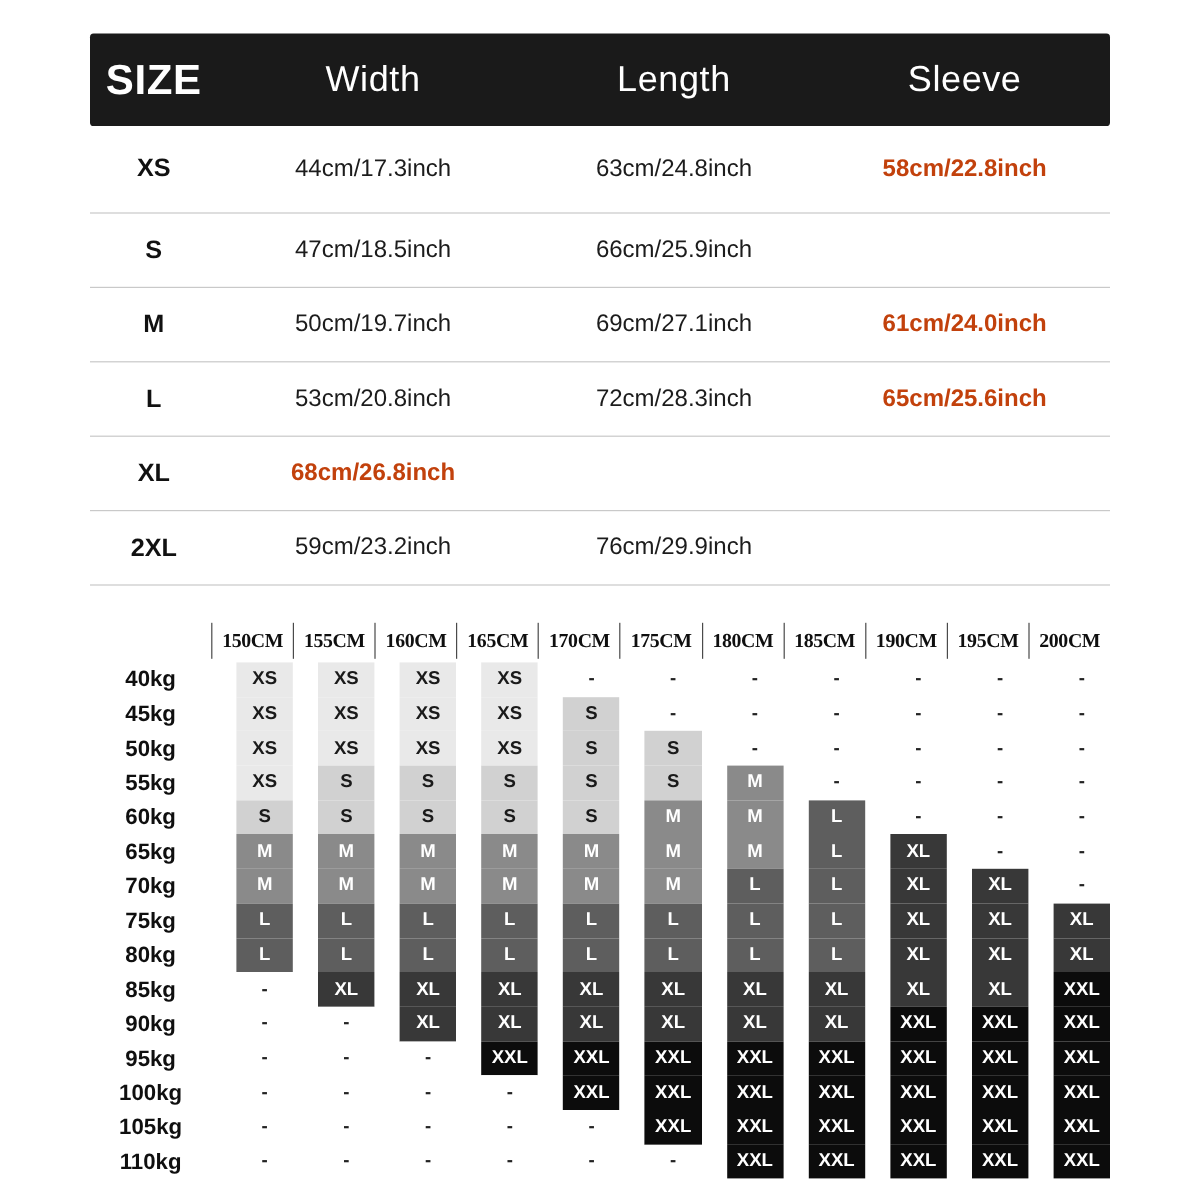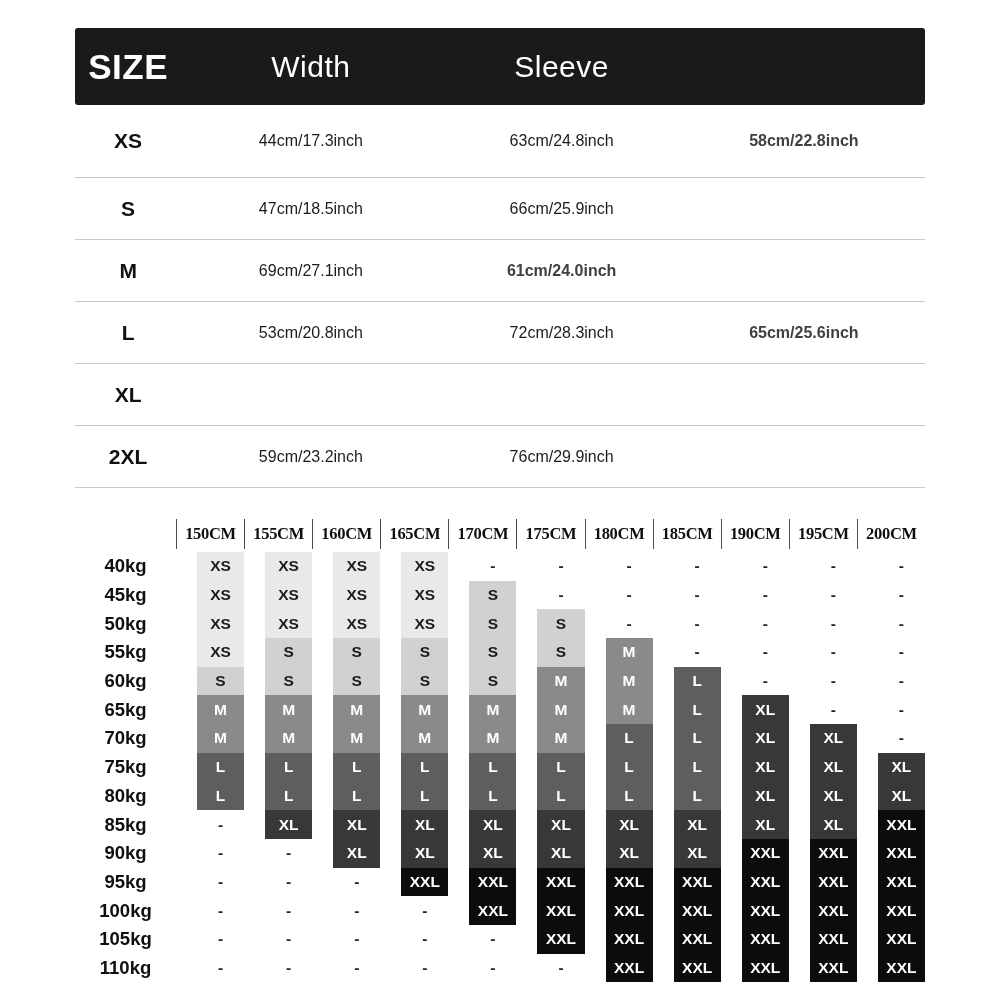--- a/index.html
+++ b/index.html
@@ -47,32 +47,32 @@
     grid-template-columns: 12.5% 30.5% 28.5% 28.5%;
     height: 61px;
     align-items: center;
     border-bottom: 1px solid #c9c9c9;
   }
   .size-body .size-row:first-child {
     height: 72px;
   }
   .s-cell {
     text-align: center;
-    font-size: 16px;
+    font-size: 20px;
     font-weight: 400;
     color: #1c1c1c;
   }
   .s-cell.s-col0 {
     font-weight: 700;
     font-size: 21px;
     color: #111111;
   }
   .s-cell.s-col3 {
     font-weight: 700;
-    color: #404040;
+    color: #c2410c;
   }
 
   
   .fit-table {
     margin-top: 28px;
   }
   .fit-header {
     display: grid;
     grid-template-columns: 101px repeat(11, 1fr);
     height: 36px;
@@ -114,47 +114,50 @@
 </head>
 <body>
 
 <div class="page">
   <div class="content">
 
     <div class="size-table">
       <div class="size-header" id="size-header" style="background: rgb(26, 26, 26);">
           <div class="s-head-cell s-col0" style="color: rgb(255, 255, 255);">SIZE</div>
           <div class="s-head-cell s-col1" style="color: rgb(255, 255, 255);">Width</div>
+          <div class="s-head-cell s-col2" style="color: rgb(255, 255, 255);">Length</div>
           <div class="s-head-cell s-col3" style="color: rgb(255, 255, 255);">Sleeve</div>
         </div>
       <div class="size-body" id="size-body">
           <div class="size-row" style="border-bottom-color: rgb(201, 201, 201);">
             <div class="s-cell s-col0">XS</div>
             <div class="s-cell s-col1">44cm/17.3inch</div>
             <div class="s-cell s-col2">63cm/24.8inch</div>
             <div class="s-cell s-col3">58cm/22.8inch</div>
           </div>
           <div class="size-row" style="border-bottom-color: rgb(201, 201, 201);">
             <div class="s-cell s-col0">S</div>
             <div class="s-cell s-col1">47cm/18.5inch</div>
             <div class="s-cell s-col2">66cm/25.9inch</div>
           </div>
           <div class="size-row" style="border-bottom-color: rgb(201, 201, 201);">
             <div class="s-cell s-col0">M</div>
+            <div class="s-cell s-col1">50cm/19.7inch</div>
             <div class="s-cell s-col2">69cm/27.1inch</div>
             <div class="s-cell s-col3">61cm/24.0inch</div>
           </div>
           <div class="size-row" style="border-bottom-color: rgb(201, 201, 201);">
             <div class="s-cell s-col0">L</div>
             <div class="s-cell s-col1">53cm/20.8inch</div>
             <div class="s-cell s-col2">72cm/28.3inch</div>
             <div class="s-cell s-col3">65cm/25.6inch</div>
           </div>
           <div class="size-row" style="border-bottom-color: rgb(201, 201, 201);">
             <div class="s-cell s-col0">XL</div>
+            <div class="s-cell s-col3">68cm/26.8inch</div>
           </div>
           <div class="size-row" style="border-bottom-color: rgb(201, 201, 201);">
             <div class="s-cell s-col0">2XL</div>
             <div class="s-cell s-col1">59cm/23.2inch</div>
             <div class="s-cell s-col2">76cm/29.9inch</div>
           </div>
         </div>
     </div>
 
     <div class="fit-table">

